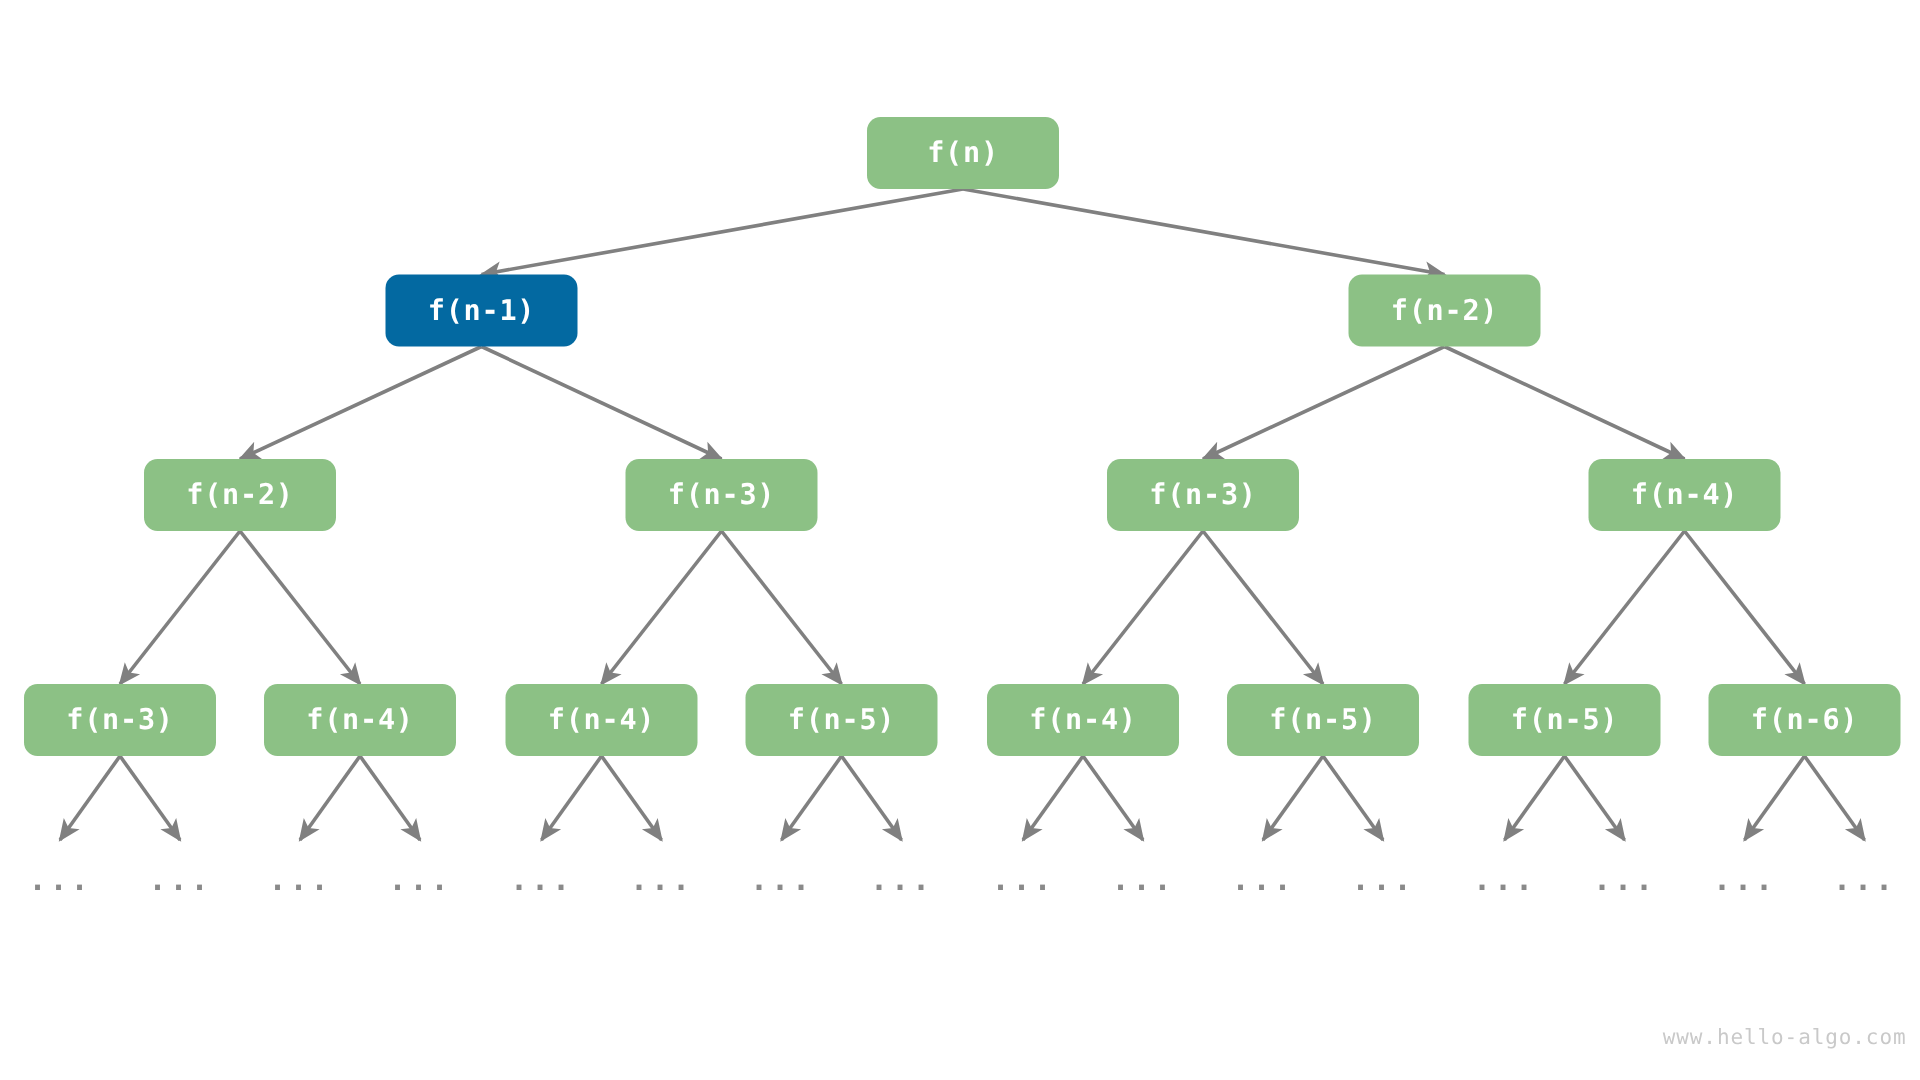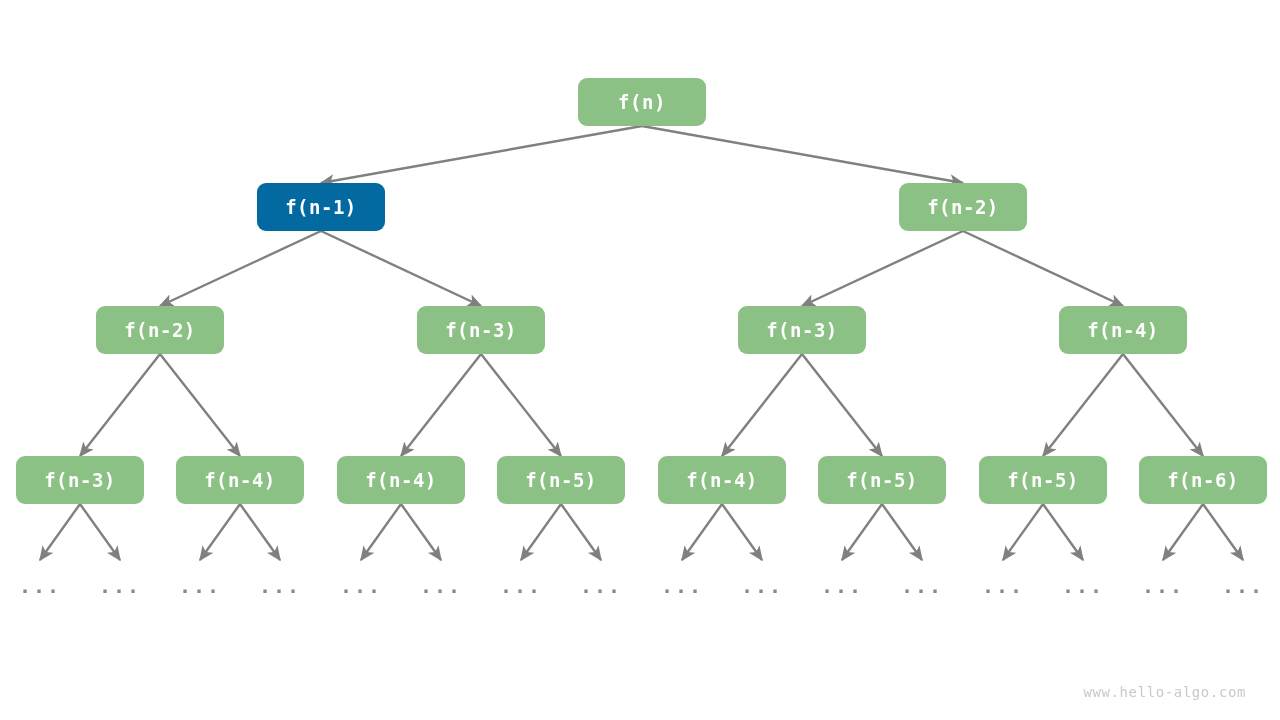--- a/index.html
+++ b/index.html
@@ -48,21 +48,21 @@
     font-family: "DejaVu Sans Mono", "Liberation Mono", monospace;
     font-size: 20px;
     font-weight: 700;
     letter-spacing: 2px;
     transform: translate(-50%, -50%);
     white-space: nowrap;
     user-select: none;
   }
   #watermark {
     position: absolute;
-    right: 34px;
+    right: 9px;
     bottom: 20px;
     color: #c9c9c9;
     font-family: "DejaVu Sans Mono", "Liberation Mono", monospace;
     font-size: 14px;
     letter-spacing: 0.6px;
     user-select: none;
   }
 </style>
 </head>
 <body>

